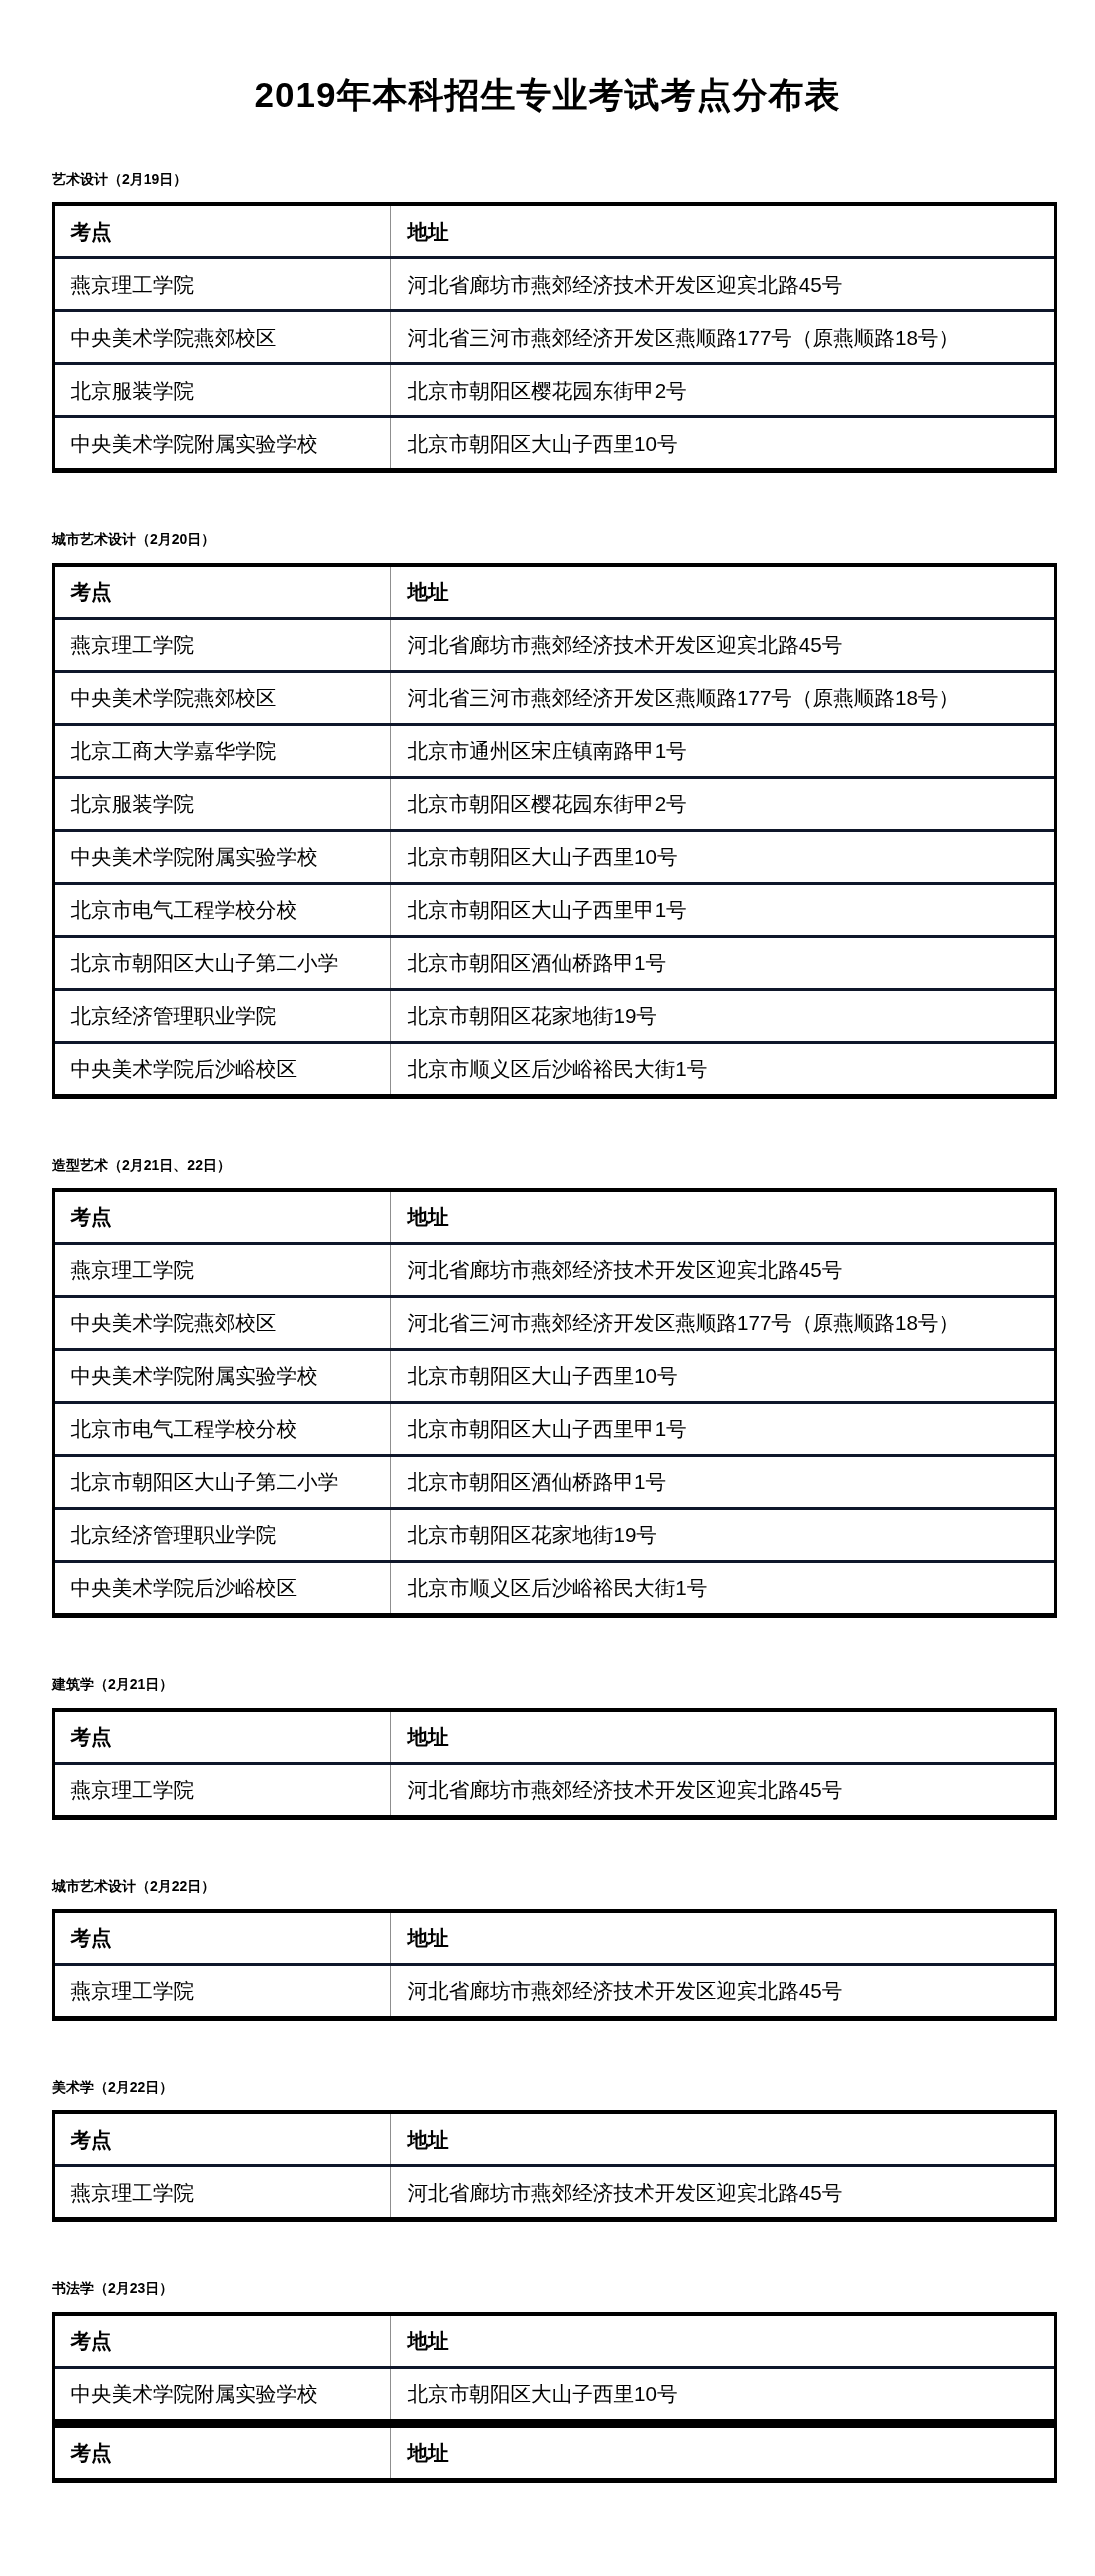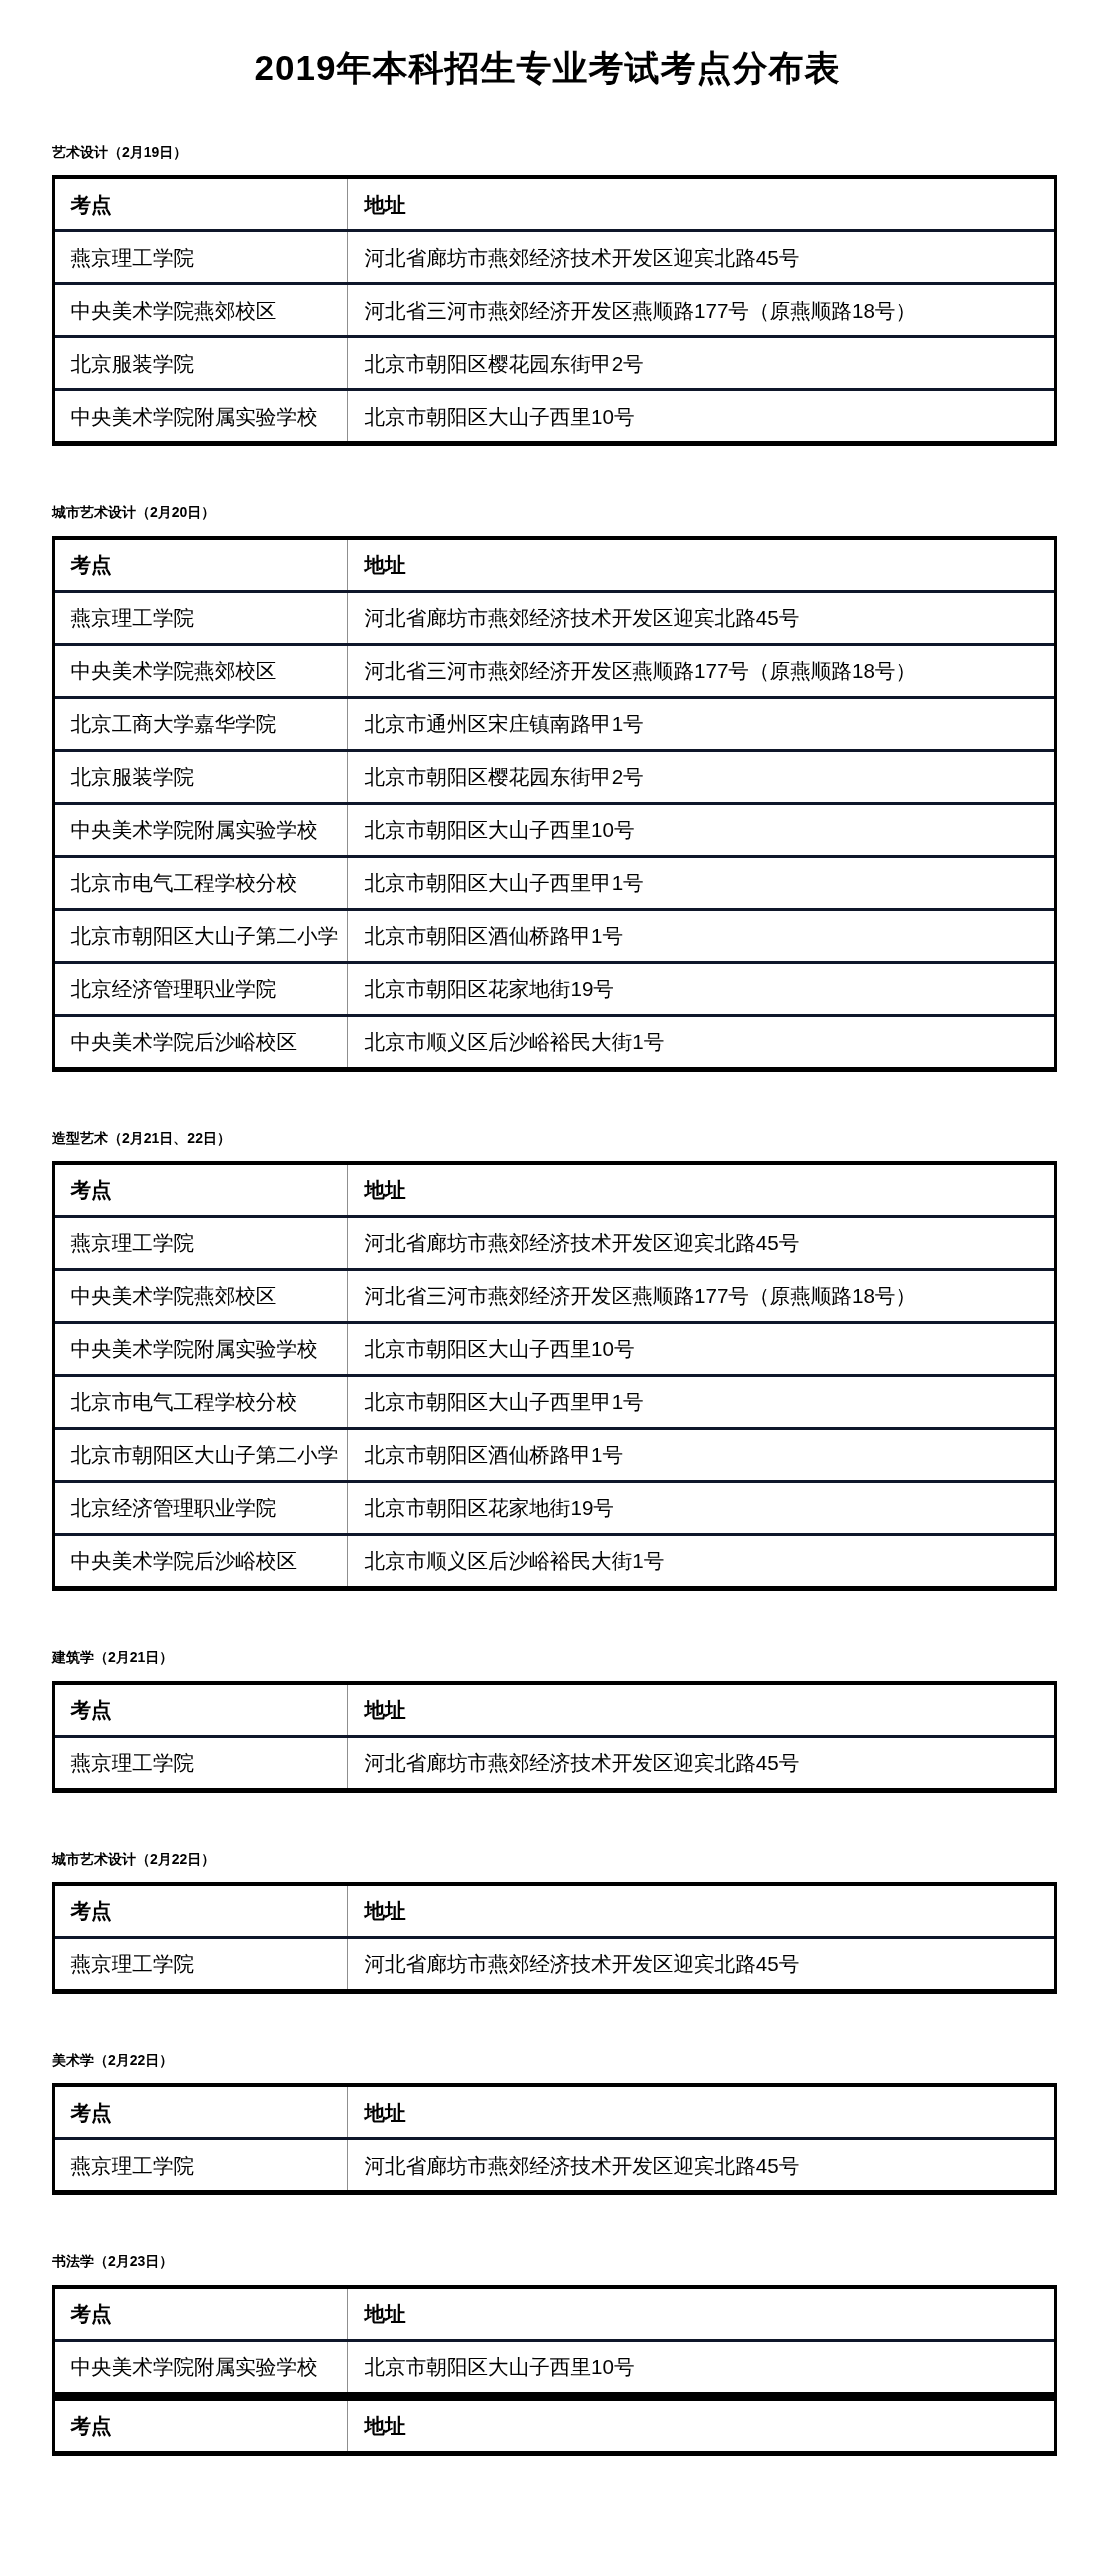--- a/index.html
+++ b/index.html
@@ -6,21 +6,21 @@
   .page {
     position: relative;
     width: 1095px;
     height: 2799px;
     background: #ffffff;
     overflow: hidden;
     color: #000;
     font-family: "Liberation Sans", sans-serif;
   }
   .doc-title {
-    padding-top: 45px;
+    padding-top: 72px;
     text-align: center;
     font-size: 35px;
     font-weight: bold;
     letter-spacing: 1px;
   }
   .sections { display: block; }
   .section-heading {
     margin: 58px 0 13.4px 52px;
     font-size: 14px;
     font-weight: bold;
@@ -47,21 +47,21 @@
   .cell {
     box-sizing: border-box;
     display: flex;
     align-items: center;
     font-size: 20.6px;
     line-height: 1.15;
     white-space: nowrap;
     overflow: hidden;
   }
   .cell.site {
-    width: 293px;
+    width: 336px;
     padding-left: 15.5px;
     border-right: 1px solid #8f8f8f;
   }
   .cell.addr {
     flex: 1;
     padding-left: 16.5px;
     text-align: right;
   }
 </style>
 </head>

